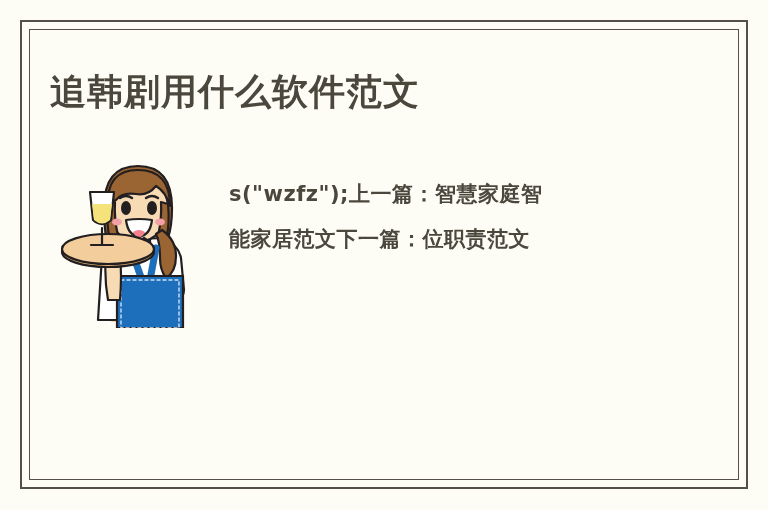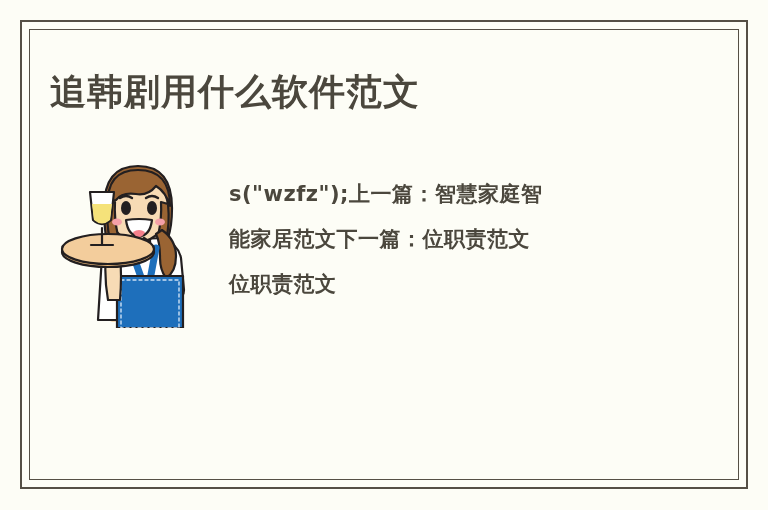--- a/index.html
+++ b/index.html
@@ -162,17 +162,16 @@
           <path d="M42 80 L42 96" fill="none"></path>
           <path d="M31 97 L53 97" fill="none"></path>
 
         </g>
       </svg>
     </div>
 
     <div class="body-text">
       <span class="body-line">s("wzfz");上一篇：智慧家庭智</span>
       <span class="body-line">能家居范文下一篇：位职责范文</span>
-      <span class="body-line">位职责范文</span>
     </div>
 
   </div>
 </div>
 
 </body></html>

